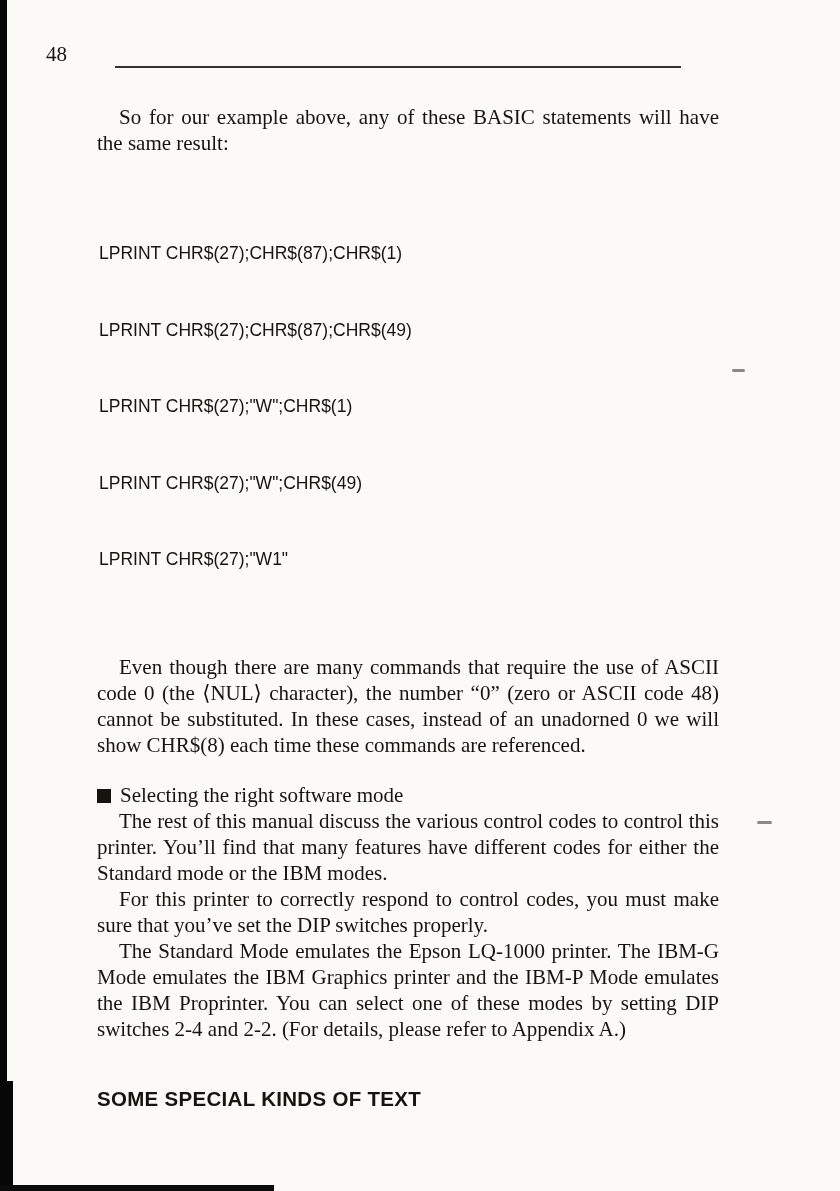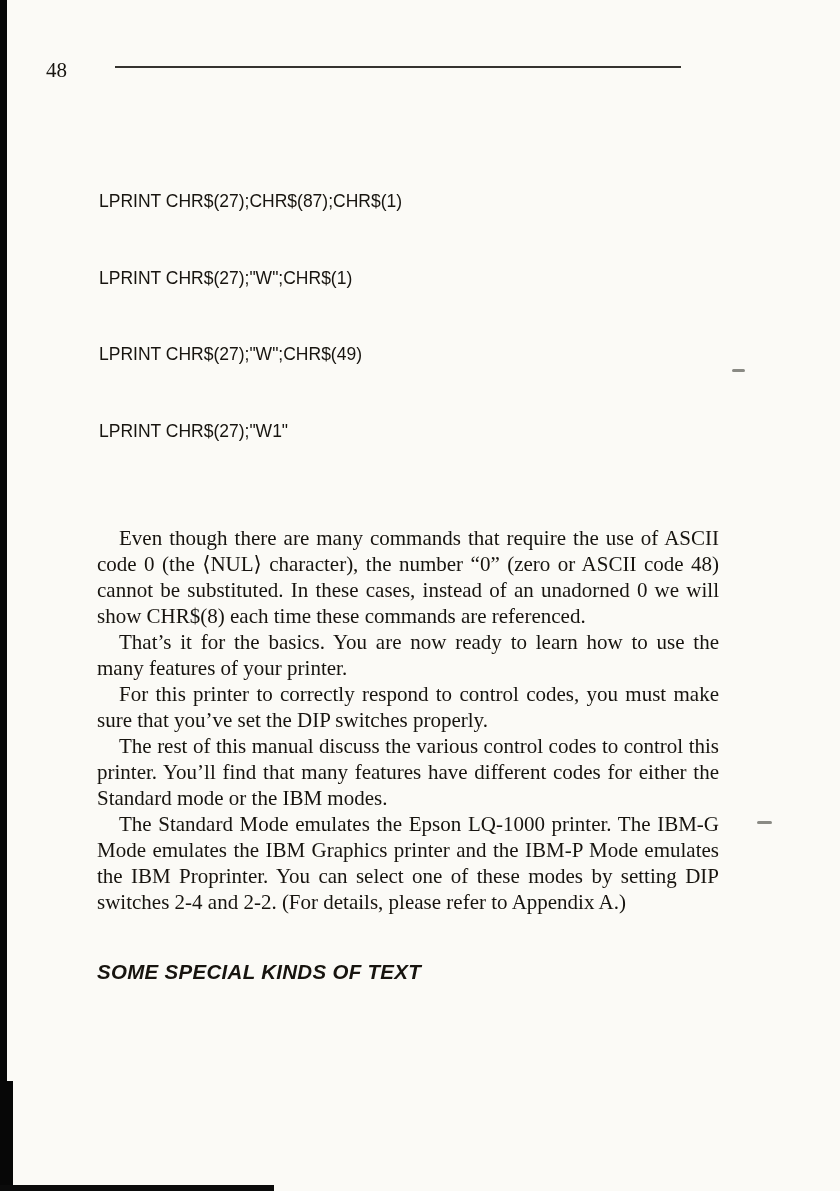--- a/index.html
+++ b/index.html
@@ -29,21 +29,21 @@
     width: 274px; height: 6px;
     background: #0b0b0b;
   }
   .margin-dash { position: absolute; background: #8a8a84; height: 3px; border-radius: 2px; }
   .dash-1 { left: 732px; top: 369px; width: 13px; }
   .dash-2 { left: 757px; top: 821px; width: 15px; }
 
   
   .page-number {
     position: absolute; left: 46px; top: 42px;
-    font-size: 21px; line-height: 24px; margin-top: 16px;
+    font-size: 21px; line-height: 24px;
   }
   .header-rule {
     position: absolute; left: 115px; top: 66px;
     width: 566px; height: 2px;
     background: #35332f;
   }
 
   
   .content {
     position: absolute; left: 97px; top: 104px;
@@ -77,51 +77,52 @@
     position: relative; top: 1px;
   }
 
   .subhead {
     font-family: "Liberation Sans", sans-serif;
     font-weight: 700;
     font-size: 20.5px;
     letter-spacing: 0.3px;
     margin-top: 44px !important;
     text-align: left;
-    font-style: italic;
   }
 </style>
 </head>
 <body>
 
 <div>
 
   <div class="edge-strip"></div>
   <div class="edge-strip-bump"></div>
   <div class="bottom-bar"></div>
   <div class="margin-dash dash-1"></div>
   <div class="margin-dash dash-2"></div>
 
   <span class="page-number">48</span>
   <div class="header-rule"></div>
 
   <main class="content">
 
+    <p class="indent">So for our example above, any of these BASIC statements will have the same result:</p>
 
     <div class="code">
       <div>LPRINT CHR$(27);CHR$(87);CHR$(1)</div>
+      <div>LPRINT CHR$(27);CHR$(87);CHR$(49)</div>
       <div>LPRINT CHR$(27);"W";CHR$(1)</div>
       <div>LPRINT CHR$(27);"W";CHR$(49)</div>
       <div>LPRINT CHR$(27);"W1"</div>
     </div>
 
     <p class="indent">Even though there are many commands that require the use of ASCII code 0 (the ⟨NUL⟩ character), the number “0” (zero or ASCII code 48) cannot be substituted. In these cases, instead of an unadorned 0 we will show CHR$(8) each time these commands are referenced.</p>
-    <p class="indent">That’s it for the basics. You are now ready to learn how to use the many features of your printer.</p>
 
+    <p class="section-head"><span class="section-bullet"></span><span>Selecting the right software mode</span></p>
 
+    <p class="indent">The rest of this manual discuss the various control codes to control this printer. You’ll find that many features have different codes for either the Standard mode or the IBM modes.</p>
     <p class="indent">For this printer to correctly respond to control codes, you must make sure that you’ve set the DIP switches properly.</p>
-    <p class="indent">The rest of this manual discuss the various control codes to control this printer. You’ll find that many features have different codes for either the Standard mode or the IBM modes.</p>
     <p class="indent">The Standard Mode emulates the Epson LQ-1000 printer. The IBM-G Mode emulates the IBM Graphics printer and the IBM-P Mode emulates the IBM Proprinter. You can select one of these modes by setting DIP switches 2-4 and 2-2. (For details, please refer to Appendix A.)</p>
 
     <p class="subhead">SOME SPECIAL KINDS OF TEXT</p>
 
   </main>
 </div>
 
 </body></html>

